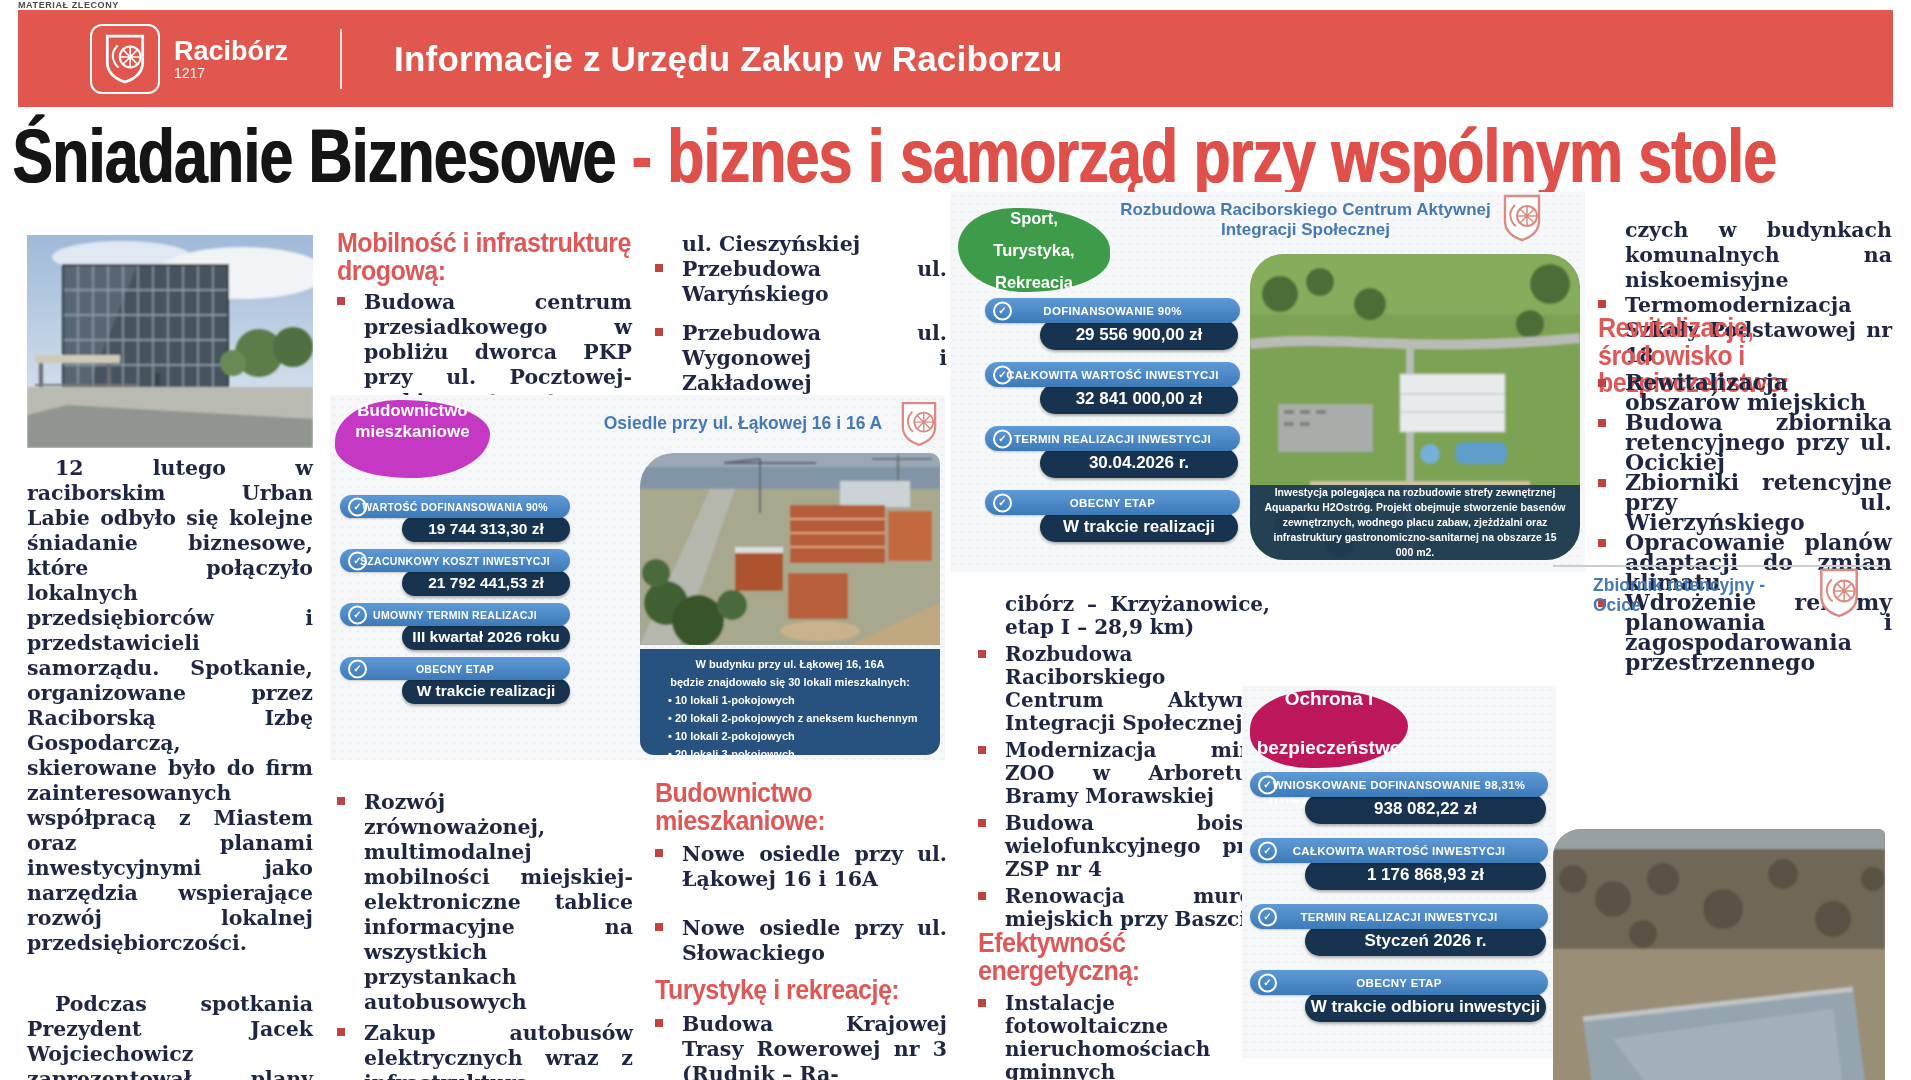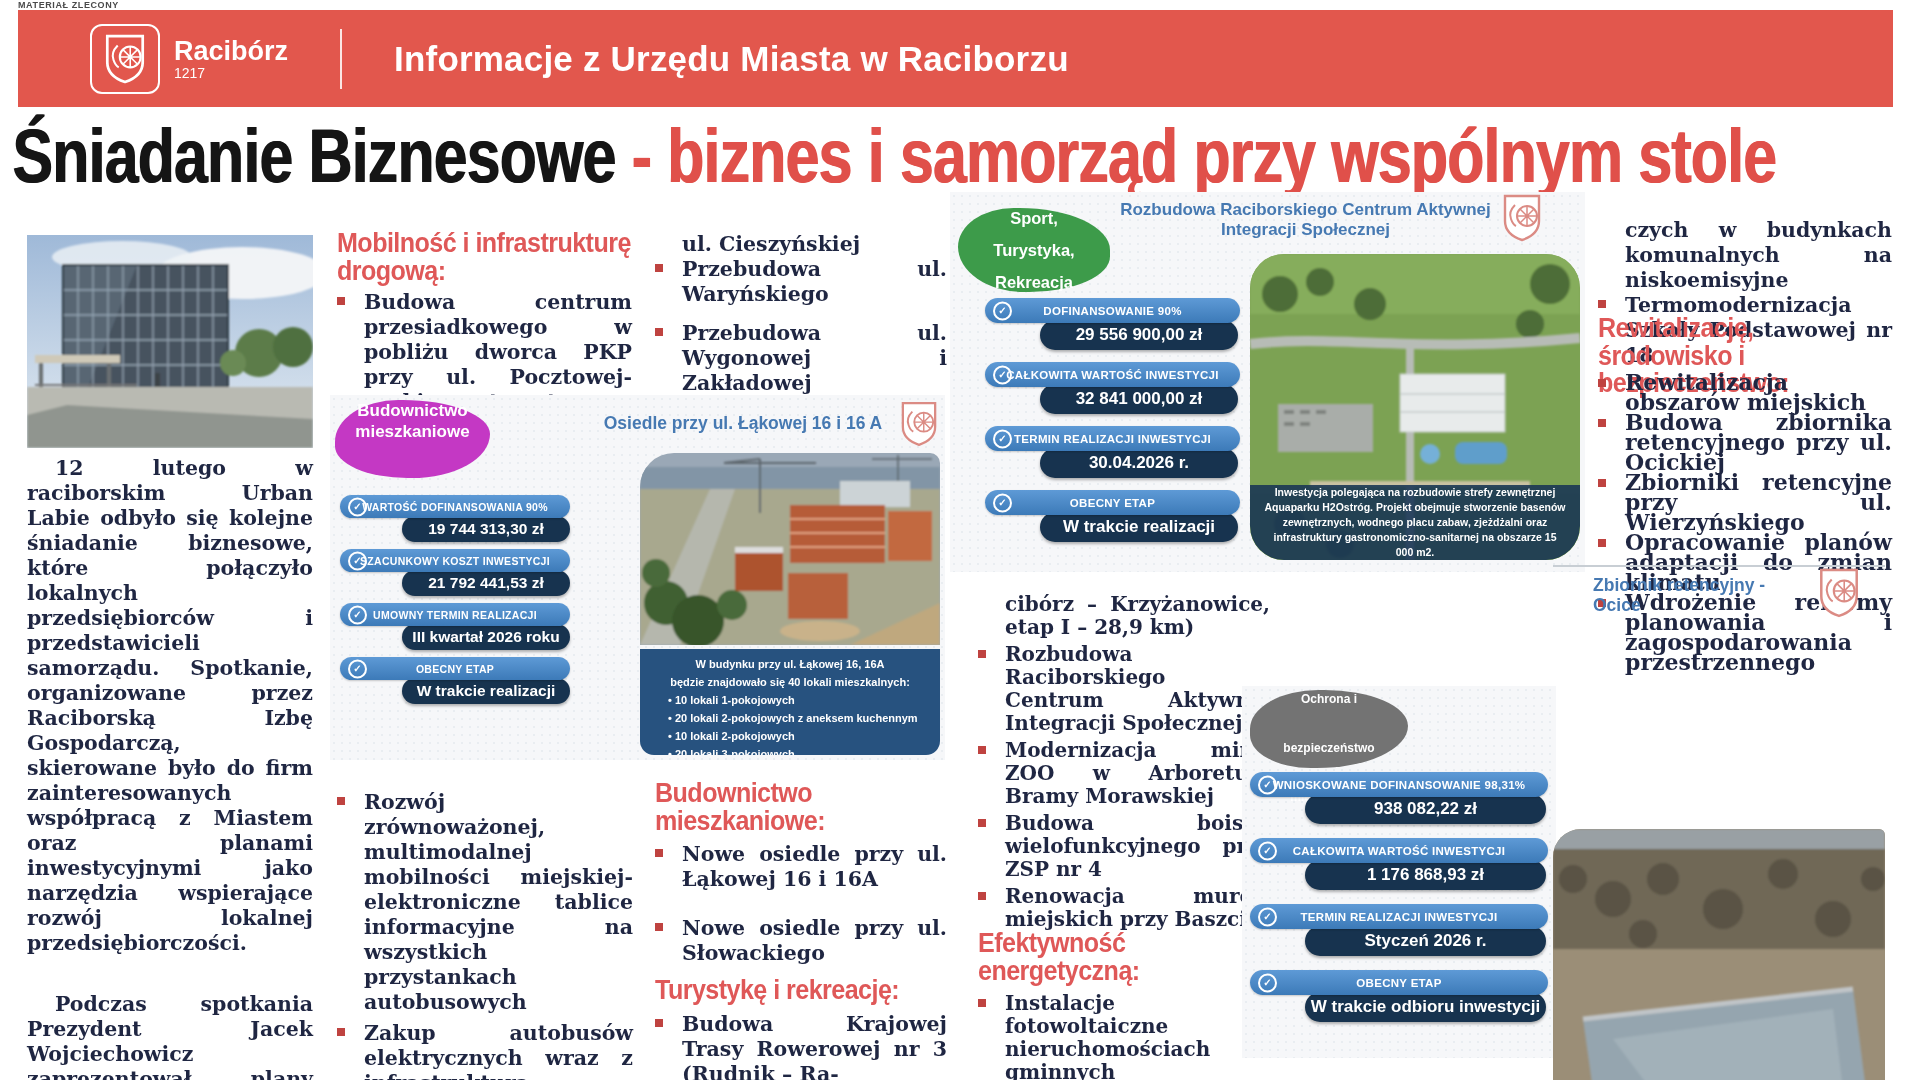--- a/index.html
+++ b/index.html
@@ -32,21 +32,21 @@
   .bullet{display:flex;align-items:flex-start;}
   .sq{flex:none;width:8px;height:8px;background:#bf4340;margin-top:7px;}
   .bt{margin-left:19px;flex:1;}
   .cont{padding-left:27px;}
   
   .card{background:#f6f7f9;background-image:radial-gradient(#e9edf1 1px,transparent 1px);background-size:8px 8px;}
   .blob{display:flex;flex-direction:column;align-items:center;justify-content:space-between;
         color:#fff;font-weight:700;text-align:center;}
   .blob1{background:#c438c4;border-radius:42% 58% 52% 48%/55% 45% 58% 42%;font-size:17px;line-height:21px;}
   .blob2{background:#3d9b4a;border-radius:38% 62% 55% 45%/48% 52% 44% 56%;font-size:16.5px;line-height:20px;}
-  .blob3{background:#737373;border-radius:45% 55% 60% 40%/52% 48% 56% 44%;font-size:12px;line-height:18px;gap:31px;}
+  .blob3{background:#be185d;border-radius:45% 55% 60% 40%/52% 48% 56% 44%;font-size:19px;line-height:18px;gap:31px;}
   .ctitle{color:#4679b2;font-weight:700;text-align:center;font-size:17.5px;line-height:20px;}
   .pill-label{position:relative;display:flex;align-items:center;justify-content:center;
               background:linear-gradient(180deg,#5e9ad6,#3c7ab8);border-radius:999px;color:#fff;
               font-weight:700;letter-spacing:.3px;box-shadow:0 1px 2px rgba(0,0,0,.2);}
   .pill-value{display:flex;align-items:center;justify-content:center;background:#17334f;border-radius:999px;
               color:#fff;font-weight:700;box-shadow:0 2px 3px rgba(0,0,0,.3);}
   .check{position:absolute;left:8px;top:50%;transform:translateY(-50%);width:15px;height:15px;
          border:2px solid #fff;border-radius:50%;font-size:10px;line-height:14px;text-align:center;color:#fff;}
   .s1 .pill-label{height:23px;font-size:10.5px;}
   .s1 .pill-value{height:26px;font-size:15.5px;margin:-2px 0 0 62px;}
@@ -98,21 +98,21 @@
     <div class="logo-box">
       <svg width="42" height="50">
           <use href="#crest-white"></use>
         </svg>
     </div>
     <div class="logo-text">
       <div class="logo-city">Racibórz</div>
       <div class="logo-year">1217</div>
     </div>
     <div class="vline"></div>
-    <div class="banner-title">Informacje z Urzędu Miasta w Raciborzu</div>
+    <div class="banner-title">Informacje z Urzędu Zakup w Raciborzu</div>
   </div>
 
   <div id="headline" class="abs">
     <span class="hl-black">Śniadanie Biznesowe </span><span class="hl-red">- biznes i samorząd przy wspólnym stole</span>
   </div>
 
   <div class="abs photo-frame" style="left:27px;top:235px;width:286px;height:213px">
     <svg width="286" height="213" viewBox="0 0 286 213" preserveAspectRatio="none">
       <rect width="286" height="213" fill="url(#sky1)"></rect>
       <g filter="url(#soft)">
@@ -212,21 +212,21 @@
           <circle cx="26" cy="150" r="22" fill="#416032"></circle>
           <circle cx="58" cy="168" r="26" fill="#37552b"></circle>
           <circle cx="92" cy="152" r="15" fill="#4a6a3a"></circle>
           <circle cx="16" cy="120" r="14" fill="#4a6a3a"></circle>
           <polygon points="210,192 300,150 300,192" fill="#bfa87e"></polygon>
           <ellipse cx="180" cy="178" rx="40" ry="10" fill="#c9b28a"></ellipse>
         </g>
       </svg>
       <div class="caption" style="height:110px;padding:6px 10px 0">
         <div class="cap-line">W budynku przy ul. Łąkowej 16, 16A</div>
-        <div class="cap-line">będzie znajdowało się 40 lokali mieszkalnych:</div>
+        <div class="cap-line">będzie znajdowało się 30 lokali mieszkalnych:</div>
         <div class="cap-line cap-left">• 10 lokali 1-pokojowych</div>
         <div class="cap-line cap-left">• 20 lokali 2-pokojowych z aneksem kuchennym</div>
         <div class="cap-line cap-left">• 10 lokali 2-pokojowych</div>
         <div class="cap-line cap-left">• 20 lokali 3-pokojowych</div>
       </div>
     </div>
   </div>
 
   <div class="abs serif t1" style="left:337px;top:790px;width:296px">
     <div class="bullet">

